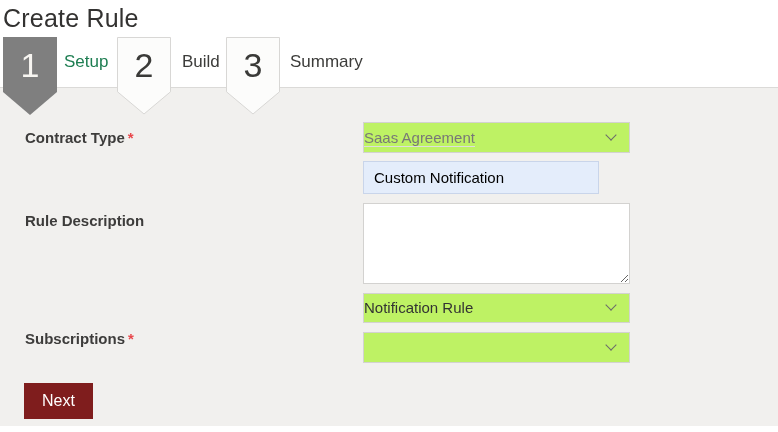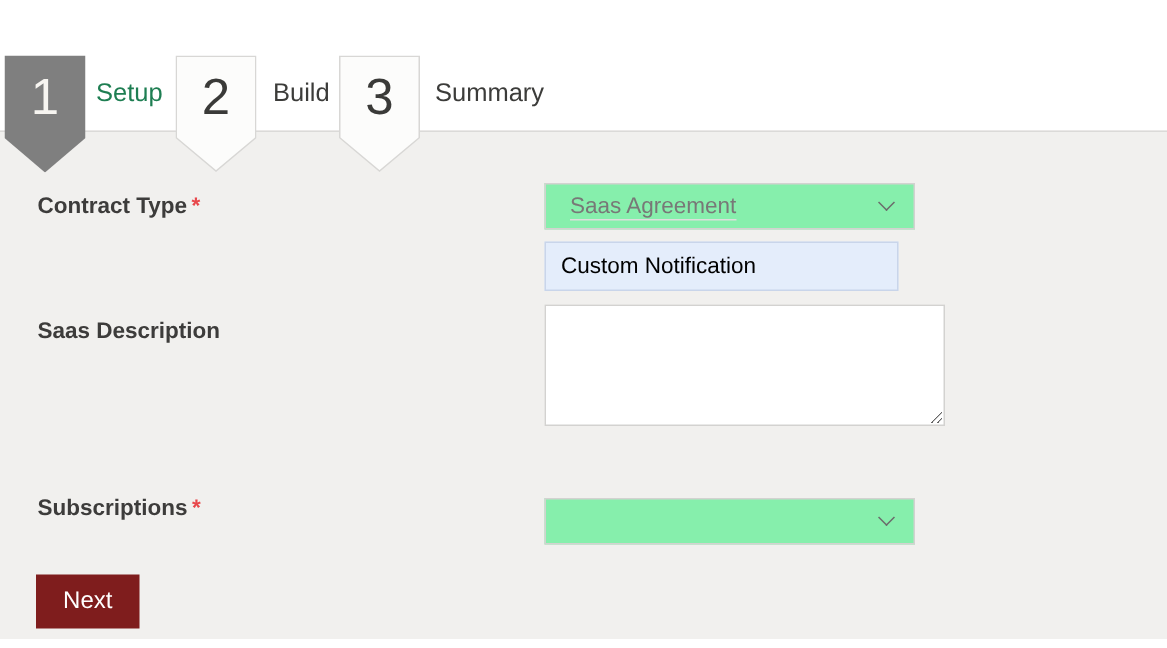--- a/index.html
+++ b/index.html
@@ -23,22 +23,22 @@
   .step-label { position:absolute; top:51px; font-size:17px; line-height:22px; cursor:pointer; }
   .lbl-green { color:#1e7e52; }
   .lbl-gray { color:#3c3c3a; }
 
   
   .field-label { position:absolute; left:25px; font-size:15px; font-weight:700;
     color:#3d3c3b; line-height:18px; }
   .req { color:#e8484c; font-weight:700; padding-left:3px; }
 
   
-  .sel { position:absolute; left:363px; width:247px; background:#86efac;
-    border:1px solid #d3d2d0; font-size:15px; line-height:29px; padding-left:16px;
+  .sel { position:absolute; left:363px; width:267px; background:#bef264;
+    border:1px solid #d3d2d0; font-size:15px; line-height:29px; padding-left:0;
     color:#333; cursor:pointer; }
   .sel .chev { position:absolute; right:14px; top:50%; width:8px; height:8px;
     margin-top:-7px; border-right:1px solid #6b6b6b; border-bottom:1px solid #6b6b6b;
     transform:rotate(45deg); }
   .sel-dim { color:#787877; }
   .sel-dim .ul-text { border-bottom:1px solid #dededc; }
   .txt-input { position:absolute; left:363px; top:161px; width:236px; height:33px;
     background:#e4edfb; border:1px solid #c9d5ea; font-size:15px; padding:0 10px;
     color:#000000; font-family:"Liberation Sans", sans-serif; outline:none; }
   .txt-area { position:absolute; left:363px; top:203px; width:267px; height:81px;
@@ -50,20 +50,21 @@
     background:#7f1d1d; border:none; color:#ffffff; font-size:16px;
     font-family:"Liberation Sans", sans-serif; cursor:pointer; }
 </style>
 </head>
 <body>
 
 <div class="page">
 
   <div class="form-bg"></div>
 
+  <h1 class="page-title">Create Rule</h1>
 
   <div class="step step-active" style="left:3px;">
     <svg width="54" height="78" viewBox="0 0 54 78">
       <path d="M0,0 H54 V55 L27,78 L0,55 Z" fill="#7f7f7f"></path>
     </svg>
     <div class="step-num">1</div>
   </div>
   <div class="step-label lbl-green" style="left:64px;">Setup</div>
 
   <div class="step step-idle" style="left:117px;">
@@ -79,35 +80,39 @@
       <path d="M0.5,0.5 H53.5 V54.8 L27,77 L0.5,54.8 Z" fill="#fcfcfb" stroke="#d8d7d5" stroke-width="1"></path>
     </svg>
     <div class="step-num">3</div>
   </div>
   <div class="step-label lbl-gray" style="left:290px;">Summary</div>
 
   <div class="field-label" style="top:129px;">
     <span>Contract Type</span><span class="req">*</span>
   </div>
   <div class="field-label" style="top:212px;">
-    <span>Saas Description</span>
+    <span>Rule Description</span>
   </div>
   <div class="field-label" style="top:330px;">
     <span>Subscriptions</span><span class="req">*</span>
   </div>
 
   <div class="sel sel-dim" style="top:122px; height:31px;">
     <span class="ul-text">Saas Agreement</span>
     <span class="chev"></span>
   </div>
 
   <input class="txt-input" type="text" value="Custom Notification" style="">
 
   <textarea class="txt-area" value="" style=""></textarea>
 
+  <div class="sel" style="top:293px; height:30px; line-height:28px;">
+    <span>Notification Rule</span>
+    <span class="chev"></span>
+  </div>
 
   <div class="sel sel-dim" style="top:332px; height:31px;">
     <span class="chev"></span>
   </div>
 
   <button class="next-btn">Next</button>
 
 </div>
 
 </body></html>

